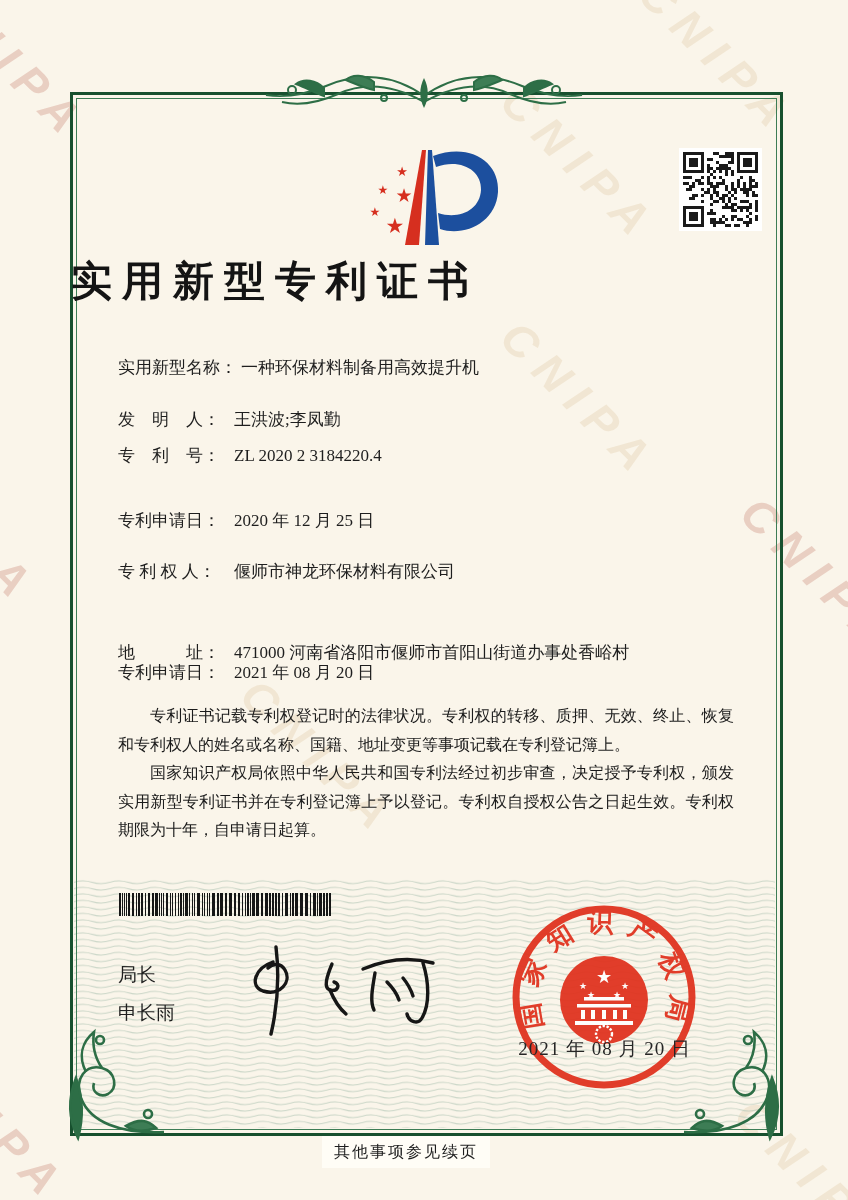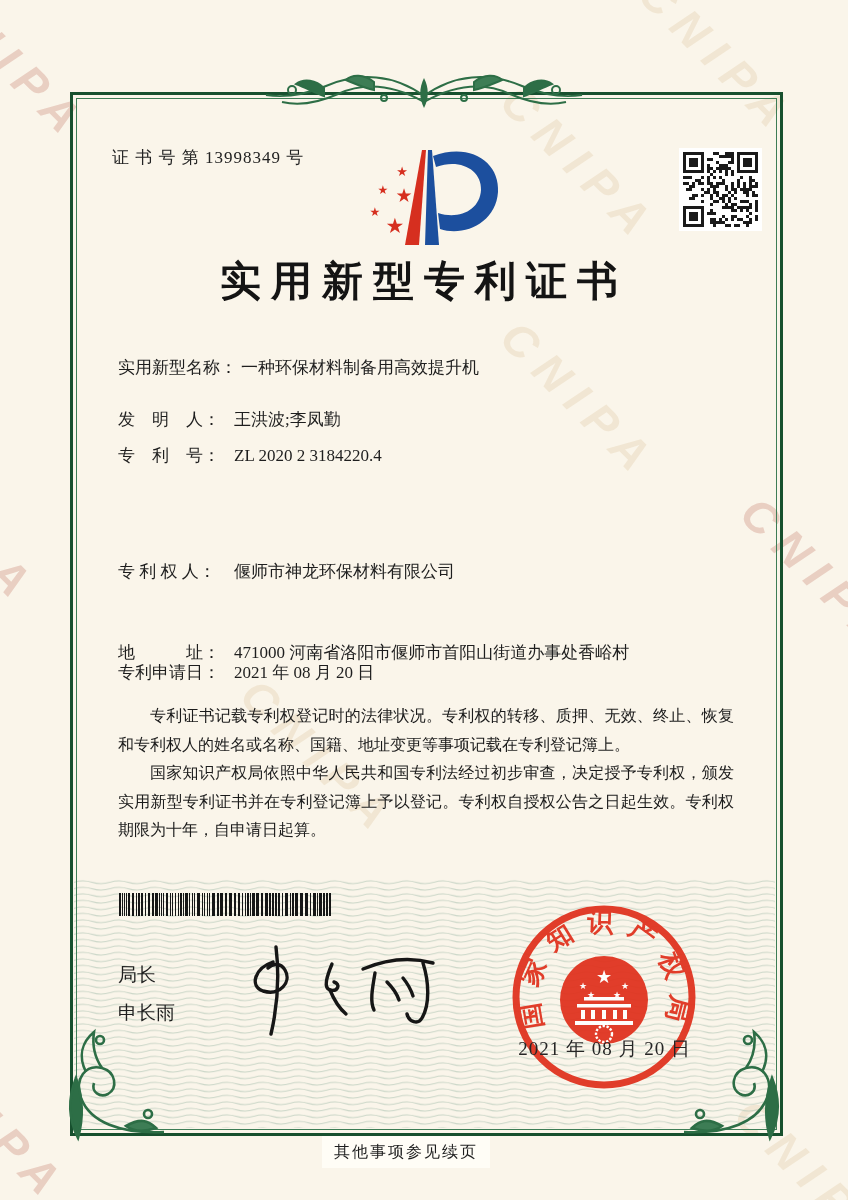--- a/index.html
+++ b/index.html
@@ -13,21 +13,21 @@
   .wm-pink{color:#e7c9bc;opacity:.85;}
   .wm-beige{color:#f1e6d2;opacity:.95;}
   
   .frame-outer{position:absolute;left:70px;top:92px;width:707px;height:1038px;
       border:3px solid #17502e;z-index:3;}
   .frame-inner{position:absolute;left:3px;top:3px;right:3px;bottom:3px;
       border:1px solid #3d7d55;}
   
   .content{position:absolute;left:0;top:0;width:848px;height:1200px;z-index:4;}
   .certno{position:absolute;left:112px;top:146px;font-size:17px;color:#222;letter-spacing:1px;}
-  .title{position:absolute;left:71px;top:254px;width:706px;text-align:center;
+  .title{position:absolute;left:71px;top:254px;width:706px;text-align:left;
       font-size:41px;font-weight:bold;color:#141414;letter-spacing:10px;}
   .row{position:absolute;left:118px;width:630px;font-size:17px;color:#1e1e1e;white-space:nowrap;}
   .row .lab{display:inline-block;min-width:112px;}
   .row .val{margin-left:4px;}
   .grant2{position:absolute;left:382px;top:0;}
   .paras{position:absolute;left:118px;top:702px;width:616px;font-size:16px;
       line-height:28.5px;color:#1b1b1b;text-align:justify;z-index:4;}
   .paras p{margin:0;text-indent:2em;}
   .signer{position:absolute;left:118px;font-size:19px;color:#1e1e1e;
       font-family:"Liberation Sans","DejaVu Sans",sans-serif;z-index:5;}
@@ -106,21 +106,20 @@
     <path d="M30 46 C 22 30, 26 16, 38 6 C 36 20, 39 32, 46 42"></path>
     <path d="M22 112 C 12 92, 12 72, 20 52 C 27 72, 27 94, 22 112 Z" fill="#2d6e46"></path>
     <path d="M70 100 C 84 92, 92 94, 100 102 C 88 106, 78 106, 70 100 Z" fill="#3d7d55"></path>
     <circle cx="44" cy="14" r="4"></circle>
     <circle cx="92" cy="88" r="4"></circle>
   </g>
 </svg>
 
 <div class="content">
 
-  <div class="certno">证 书 号 第 13998349 号</div>
 
   <svg class="abs" style="left:358px;top:140px;" width="170" height="120" viewBox="0 0 170 120">
     <polygon points="64,10 68,10 61,105 47,105" fill="#d62f1f"></polygon>
     <polygon points="70,10 74,10 81,105 67,105" fill="#1c4f9e"></polygon>
     <path d="M75 16 C 112 2, 142 22, 140 52 C 138 83, 106 97, 82 89 L 80 73 C 101 80, 122 70, 123 50 C 124 30, 102 18, 78 27 Z" fill="#1c4f9e"></path>
     <g fill="#d62f1f" font-family="'DejaVu Sans',sans-serif" text-anchor="middle">
       <text x="44" y="36" font-size="13">★</text>
       <text x="46" y="62" font-size="19">★</text>
       <text x="25" y="54" font-size="12">★</text>
       <text x="17" y="76" font-size="12">★</text>
@@ -416,20 +415,23 @@
 
   <div class="row" style="top:356px;">
     <span class="lab">实用新型名称：</span><span class="val">一种环保材料制备用高效提升机</span>
   </div>
   <div class="row" style="top:408px;">
     <span class="lab">发　明　人：</span><span class="val">王洪波;李凤勤</span>
   </div>
   <div class="row" style="top:444px;">
     <span class="lab">专　利　号：</span><span class="val">ZL 2020 2 3184220.4</span>
   </div>
+  <div class="row" style="top:509px;">
+    <span class="lab">专利申请日：</span><span class="val">2020 年 12 月 25 日</span>
+  </div>
   <div class="row" style="top:560px;">
     <span class="lab">专 利 权 人：</span><span class="val">偃师市神龙环保材料有限公司</span>
   </div>
   <div class="row" style="top:641px;">
     <span class="lab">地　　　址：</span><span class="val">471000 河南省洛阳市偃师市首阳山街道办事处香峪村</span>
   </div>
   <div class="row" style="top:661px;">
     <span class="lab">专利申请日：</span><span class="val">2021 年 08 月 20 日</span>
   </div>
 

